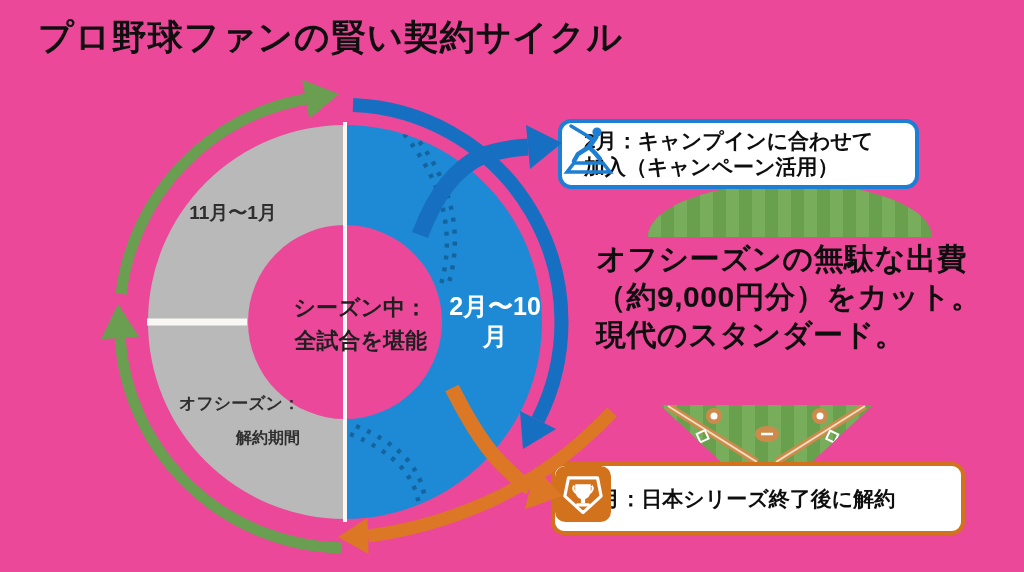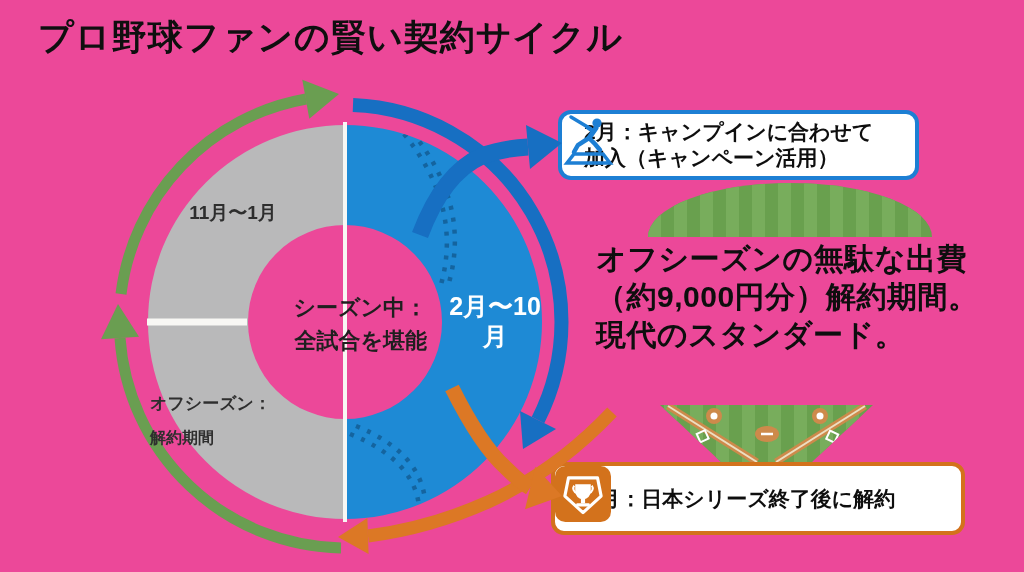--- a/index.html
+++ b/index.html
@@ -10,36 +10,36 @@
     color:#1a1a1a;
   }
   .stage svg{position:absolute;left:0;top:0;pointer-events:none;}
   .title{
     position:absolute;left:38px;top:14px;
     font-size:35px;font-weight:900;color:#0f0f0f;letter-spacing:1px;
   }
   .lbl{position:absolute;font-weight:800;line-height:1.2;}
   .lbl-nov-jan{left:168px;top:202px;width:130px;text-align:center;font-size:19px;color:#2e2e2e;}
   .lbl-feb-oct{left:440px;top:291px;width:110px;text-align:center;font-size:25px;color:#ffffff;}
-  .lbl-offseason{left:150px;top:394px;width:150px;text-align:left;color:#2e2e2e;}
+  .lbl-offseason{left:150px;top:394px;width:150px;text-align:right;color:#2e2e2e;}
   .lbl-offseason .l1{display:block;font-size:17px;}
   .lbl-offseason .l2{display:block;font-size:16px;margin-top:14px;}
   .lbl-center{left:263px;top:291px;width:164px;text-align:center;font-size:22px;color:#1f1f1f;line-height:33px;}
   .lbl-center span{display:block;text-align:right;}
   .message{
     position:absolute;left:596px;top:240px;width:400px;
     font-size:30px;font-weight:800;line-height:38px;color:#0e0e0e;letter-spacing:0.5px;
   }
   .message span{display:block;}
   .callout{
     position:absolute;box-sizing:border-box;background:#ffffff;
     border-radius:13px;display:flex;align-items:center;gap:12px;
     padding:6px 10px;
   }
-  .callout-join{left:558px;top:110px;width:361px;height:70px;border:4px solid #1d7fd4;}
+  .callout-join{left:558px;top:119px;width:361px;height:70px;border:4px solid #1d7fd4;}
   .callout-cancel{left:551px;top:462px;width:414px;height:73px;border:4px solid #d3721c;}
   .callout .txt{font-weight:800;color:#0e0e0e;font-size:21px;line-height:26px;}
   .callout .txt span{display:block;}
   .callout-cancel .txt{font-size:21px;}
   .icon-wrap{flex:0 0 auto;display:flex;align-items:center;justify-content:center;}
 </style>
 </head>
 <body>
 
 <div class="stage">
@@ -135,21 +135,21 @@
     <span class="l1">オフシーズン：</span>
     <span class="l2">解約期間</span>
   </div>
   <div class="lbl lbl-center">
     <span>シーズン中：</span>
     <span>全試合を堪能</span>
   </div>
 
   <div class="message">
     <span>オフシーズンの無駄な出費</span>
-    <span>（約9,000円分）解約期間。</span>
+    <span>（約9,000円分）をカット。</span>
     <span>現代のスタンダード。</span>
   </div>
 
   <div class="callout callout-join">
     <span class="icon-wrap">
       <svg width="54" height="54" viewBox="0 0 54 54">
         <g stroke="#1d7fd4" fill="none" stroke-linecap="round">
           <path d="M 12 40 L 41 40 L 48 49 L 5 49 Z" stroke-width="3.5" stroke-linejoin="miter"></path>
           <path d="M 9 3 L 29 15" stroke-width="3.5"></path>
           <path d="M 34 14 L 27 24" stroke-width="5"></path>

